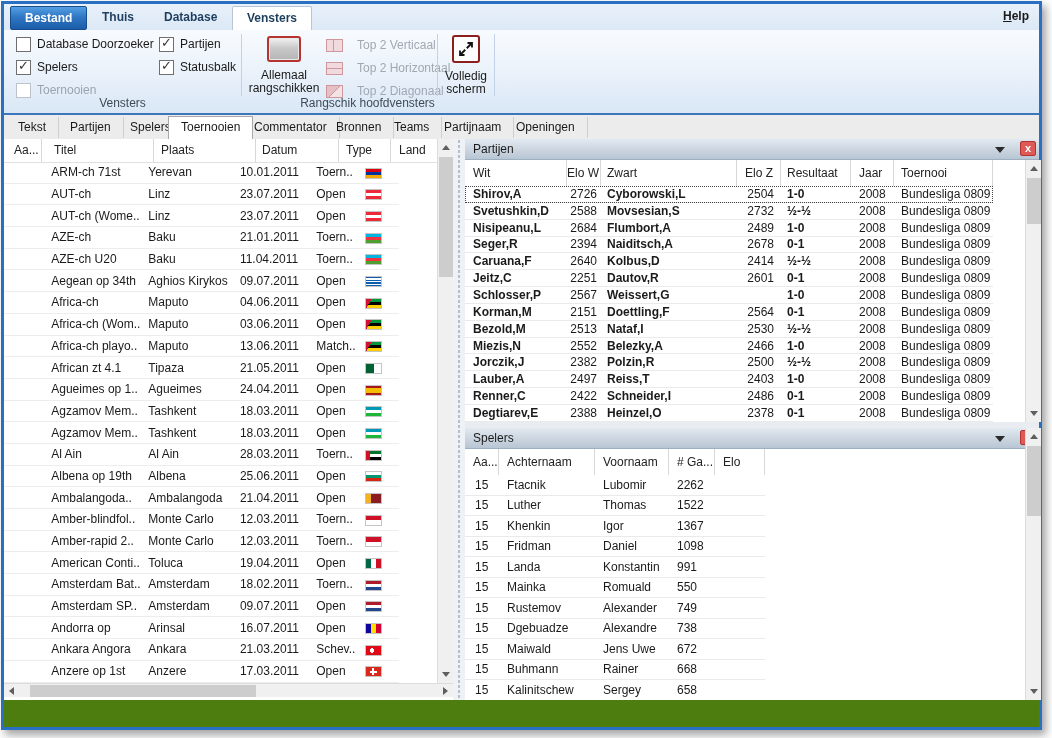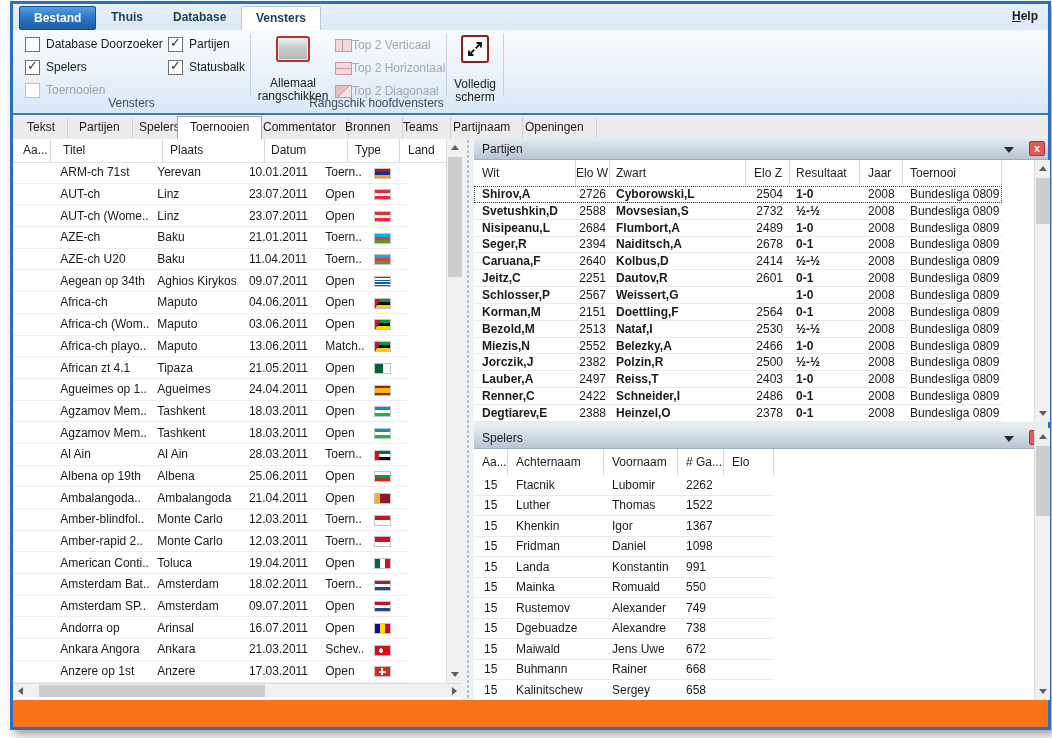--- a/index.html
+++ b/index.html
@@ -1,19 +1,19 @@
 <!DOCTYPE html>
 <html><head>
 <meta charset="utf-8">
 <style>
   html,body{margin:0;padding:0;width:1052px;height:738px;background:#fdfdfd;
     font-family:"Liberation Sans","DejaVu Sans",sans-serif;font-size:12px;color:#1a1a1a;
     -webkit-font-smoothing:antialiased;overflow:hidden;}
-  .window{position:absolute;left:10px;top:1px;width:1035px;height:723px;border:3px solid #2a70c2;
-    background:#f97316;box-shadow:4px 5px 8px rgba(0,0,0,.35);}
+  .window{position:absolute;left:1px;top:1px;width:1035px;height:723px;border:3px solid #2a70c2;
+    background:#4d7c0f;box-shadow:4px 5px 8px rgba(0,0,0,.35);}
   
   .ribbon-tabs{position:absolute;left:0;top:0;width:100%;height:26px;
     background:linear-gradient(#e9f1fa,#dbe8f6);border-bottom:1px solid #c8d8ec;}
   .rtab{position:absolute;top:2px;height:22px;line-height:22px;padding:0 14px;color:#1d3e5e;
     font-weight:bold;cursor:default;}
   .rtab.file{left:6px;background:linear-gradient(#55a0e4,#2f77c4 45%,#1b5ca8);color:#fff;
     border:1px solid #164e8e;border-radius:2px;}
   .rtab.active{background:#fff;border:1px solid #b9c6d6;border-bottom:none;height:24px;
     border-radius:2px 2px 0 0;}
   .help{position:absolute;right:10px;top:5px;color:#1a1a1a;font-weight:bold;cursor:default;}
@@ -25,24 +25,24 @@
   .cbrow{position:absolute;display:flex;align-items:center;gap:6px;height:16px;}
   .cbox{width:13px;height:13px;background:#fff;border:1px solid #6f6f6f;position:relative;flex:none;}
   .cbox.checked::after{content:"✓";position:absolute;left:1px;top:-3px;font-size:13px;color:#333;font-weight:bold;}
   .cbox.disabled{border-color:#bcc3cb;}
   .cblabel{white-space:nowrap;}
   .cbrow.disabled .cblabel{color:#9aa4b0;}
   .grplabel{position:absolute;bottom:3px;text-align:center;color:#3f4b58;}
   .bigbtn{position:absolute;text-align:center;cursor:default;}
   .icon-arrange{width:30px;height:22px;margin:0 auto;border:2px solid #b5342f;border-radius:3px;
     background:linear-gradient(#f2f2f2,#c9c9c9 45%,#b5b5b5);box-shadow:inset 0 0 0 1px #e9e9e9;}
-  .bigbtn .blab{margin-top:15px;line-height:13px;}
+  .bigbtn .blab{margin-top:7px;line-height:13px;}
   .icon-full{width:24px;height:24px;margin:0 auto;border:2px solid #8d1e1e;border-radius:3px;
     background:#fdfdfd;display:flex;align-items:center;justify-content:center;}
-  .smallbtn{position:absolute;display:flex;align-items:center;gap:0;height:14px;color:#a0a8b2;}
+  .smallbtn{position:absolute;display:flex;align-items:center;gap:14px;height:14px;color:#a0a8b2;}
   .icon-top2{width:15px;height:11px;border:1px solid #cf969d;background:#f1dadd;flex:none;position:relative;}
   .icon-top2.vert::after{content:"";position:absolute;left:6px;top:0;width:1px;height:100%;background:#cf969d;}
   .icon-top2.horz::after{content:"";position:absolute;left:0;top:5px;width:100%;height:1px;background:#cf969d;}
   .icon-top2.diag{background:linear-gradient(135deg,#e4bfc4 0 49%,#cf969d 49% 53%,#f4e3e5 53%);}
   
   .view-tabs{position:absolute;left:0;top:111px;width:100%;height:24px;background:#ececec;
     border-bottom:1px solid #bdbdbd;}
   .vtab{position:absolute;top:2px;height:21px;line-height:21px;padding:0 12px;color:#1a1a1a;
     border-right:1px solid #cfcfcf;cursor:default;}
   .vtab.active{background:#fff;border:1px solid #a8a8a8;border-bottom:1px solid #fff;top:1px;height:23px;}

